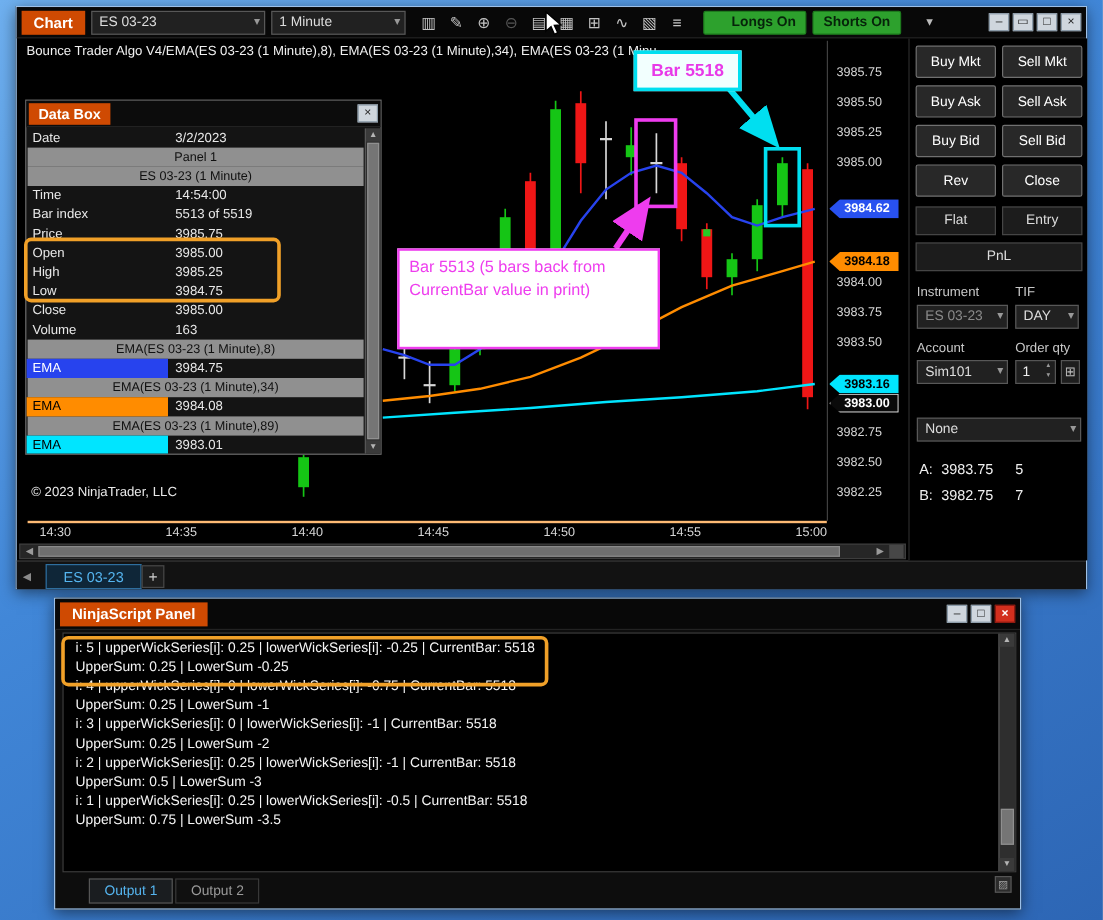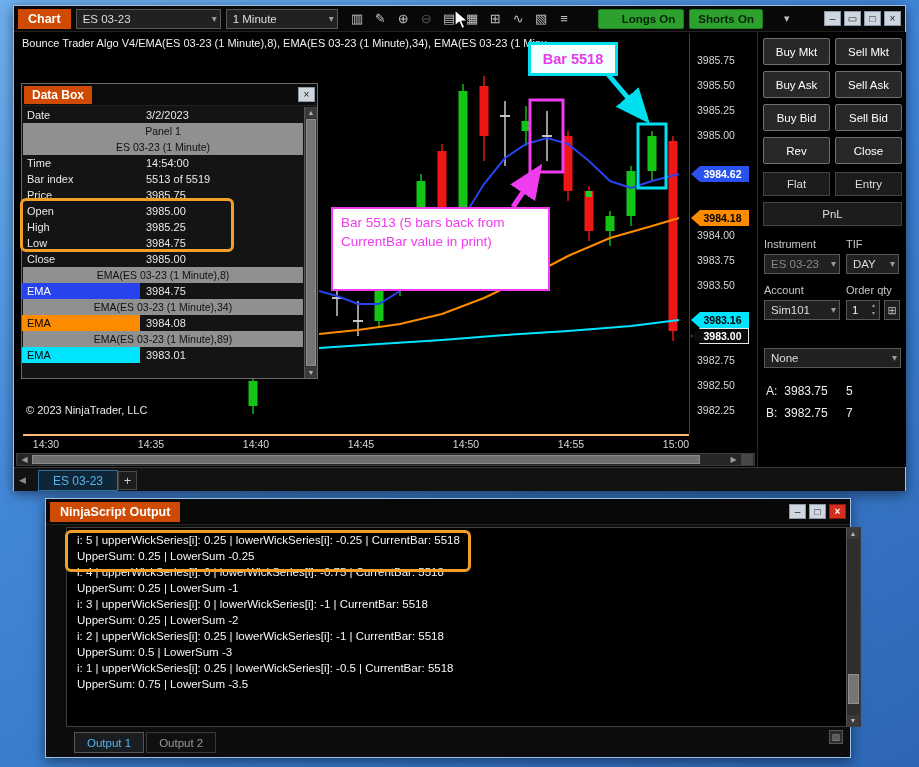--- a/index.html
+++ b/index.html
@@ -61,21 +61,21 @@
 #tp-pnl{position:absolute;left:5px;top:170px;width:139px;height:24px;}
 .tp-lab{position:absolute;font-size:11px;color:#c8c8c8;}
 .tp-quote{position:absolute;left:8px;width:134px;color:#f0f0f0;font-size:12px;}
 .q-lab{margin-right:7px;}
 .q-size{position:absolute;left:80px;}
 .qty-box{position:absolute;left:88px;top:222px;width:34px;height:20px;background:#1e1e1e;border:1px solid #555;color:#eee;font-size:11.5px;line-height:18px;padding-left:5px;}
 .spin{position:absolute;right:1px;top:0;width:9px;height:18px;color:#999;font-size:6px;line-height:8px;text-align:center;}
 .dom-btn{position:absolute;left:126px;top:222px;width:16px;height:20px;background:#1e1e1e;border:1px solid #555;color:#bbb;font-size:11px;text-align:center;line-height:18px;}
 #mouse-cursor{position:absolute;left:440px;top:3px;z-index:60;}
 #out-win{background:#0d0d0d;}
-#out-content{position:absolute;left:20px;top:28px;width:795px;height:200px;background:#000;border:1px solid #3e3e3e;}
+#out-content{position:absolute;left:6px;top:28px;width:795px;height:200px;background:#000;border:1px solid #3e3e3e;}
 #output-lines{position:absolute;left:10px;top:6px;right:22px;}
 .out-line{height:16px;font-size:11.5px;color:#f5f5f5;white-space:nowrap;}
 #out-highlight{position:absolute;left:-2px;top:2px;width:406px;height:42px;border:3px solid #f0a028;border-radius:6px;pointer-events:none;}
 #out-scroll{position:absolute;right:0;top:0;bottom:0;width:14px;background:#2e2e2e;border-left:1px solid #555;}
 #out-scroll .sb-thumb{top:146px;height:30px;left:1px;width:11px;}
 #out-grip{position:absolute;right:7px;top:231px;width:14px;height:14px;background:#2c2c2c;border:1px solid #555;color:#999;font-size:9px;text-align:center;line-height:12px;}
 #output-tabs{position:absolute;left:28px;top:233px;display:flex;gap:2px;}
 .otab2{height:21px;padding:0 12px;font-size:11.5px;line-height:20px;background:#101010;border:1px solid #383838;color:#9a9a9a;}
 .otab2.active{color:#55b5f0;background:#1a1d20;border-color:#555;}
 </style>
@@ -100,21 +100,21 @@
           <div class="ticon">✎</div>
           <div class="ticon">⊕</div>
           <div class="ticon dis">⊖</div>
           <div class="ticon">▤</div>
           <div class="ticon">▦</div>
           <div class="ticon">⊞</div>
           <div class="ticon">∿</div>
           <div class="ticon">▧</div>
           <div class="ticon">≡</div>
         </div>
-      <div class="gbtn" style="margin-left:18px;padding-left:23px;">Longs On</div>
+      <div class="gbtn" style="margin-left:6px;padding-left:23px;">Longs On</div>
       <div class="gbtn">Shorts On</div>
       <div class="tb-car">▾</div>
       <div id="chart-controls">
           <div class="wc">–</div>
           <div class="wc">▭</div>
           <div class="wc">□</div>
           <div class="wc">×</div>
         </div>
     </div>
 
@@ -273,20 +273,24 @@
             <div class="db-val">3985.25</div>
           </div>
           <div class="db-row">
             <div class="db-lab">Low</div>
             <div class="db-val">3984.75</div>
           </div>
           <div class="db-row">
             <div class="db-lab">Close</div>
             <div class="db-val">3985.00</div>
           </div>
+          <div class="db-row">
+            <div class="db-lab">Volume</div>
+            <div class="db-val">163</div>
+          </div>
           <div class="db-head">EMA(ES 03-23 (1 Minute),8)</div>
           <div class="db-row">
             <div class="db-lab" style="background: rgb(39, 67, 238); color: rgb(255, 255, 255);">EMA</div>
             <div class="db-val">3984.75</div>
           </div>
           <div class="db-head">EMA(ES 03-23 (1 Minute),34)</div>
           <div class="db-row">
             <div class="db-lab" style="background: rgb(255, 140, 0); color: rgb(0, 0, 0);">EMA</div>
             <div class="db-val">3984.08</div>
           </div>
@@ -374,21 +378,21 @@
       </div>
     </div>
 
     <svg id="mouse-cursor" width="18" height="22" viewBox="0 0 18 22">
       <path d="M1,1 L1,17 L5.2,13.2 L8,19.6 L10.8,18.3 L8,12.2 L13.5,11.8 Z" fill="#fff" stroke="#000" stroke-width="1.2"></path>
     </svg>
   </div>
 
   <div id="out-win" class="win" style="left:45px;top:498px;width:806px;height:260px;">
     <div class="tbar">
-      <div class="otab">NinjaScript Output</div>
+      <div class="otab">NinjaScript Panel</div>
       <div id="output-controls">
           <div class="wc">–</div>
           <div class="wc">□</div>
           <div class="wc red">×</div>
         </div>
     </div>
     <div id="out-content">
       <div id="output-lines">
           <div class="out-line">i: 5 | upperWickSeries[i]: 0.25 | lowerWickSeries[i]: -0.25 | CurrentBar: 5518</div>
           <div class="out-line">UpperSum: 0.25 | LowerSum -0.25</div>

